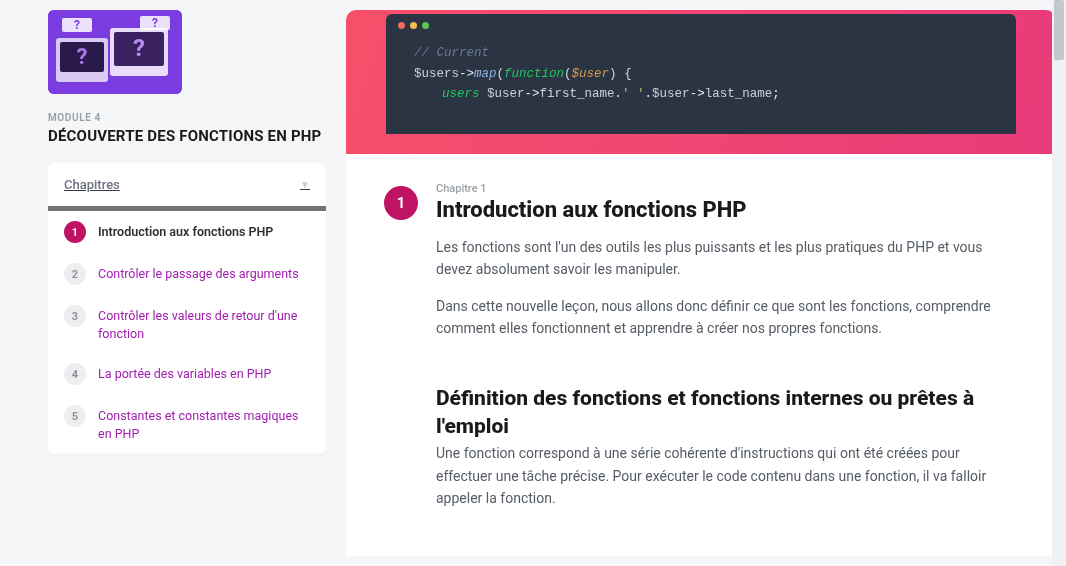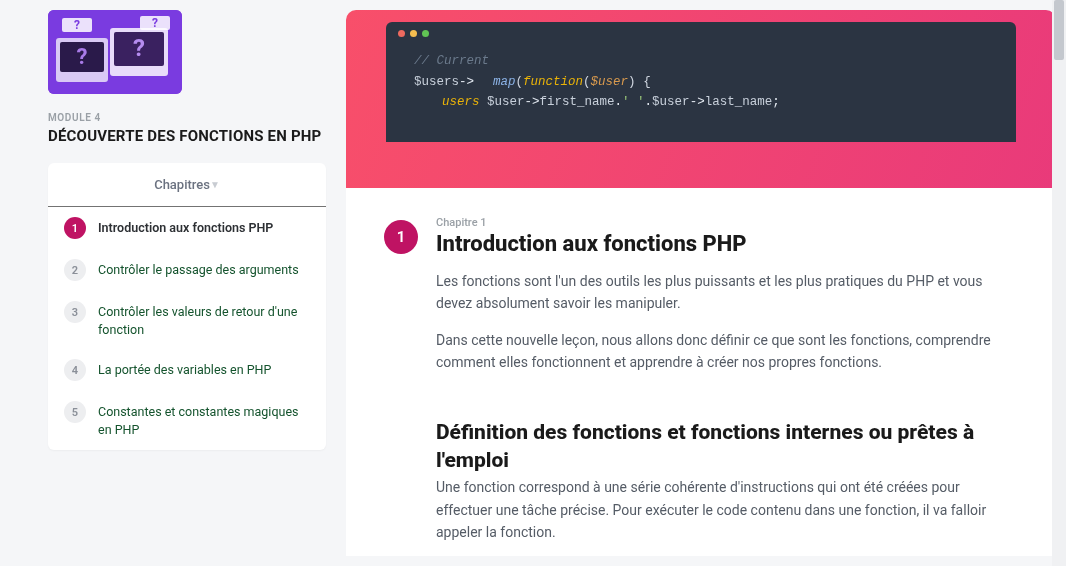--- a/index.html
+++ b/index.html
@@ -48,25 +48,26 @@
     margin-bottom: 18px;
   }
   .chapters-card {
     background: #fff;
     border-radius: 6px;
     box-shadow: 0 1px 2px rgba(0,0,0,0.04);
     overflow: hidden;
   }
   .chapters-header {
     display: flex;
-    justify-content: center;
+    justify-content: space-between;
     align-items: center;
     padding: 14px 16px;
-    border-bottom: 1px solid #737373;
+    border-bottom: 5px solid #737373;
     cursor: pointer;
+    text-decoration: underline;
   }
   .chapters-header-label {
     font-size: 13px;
     color: #6b7280;
     font-weight: 500;
   }
   .chapters-header-icon {
     color: #c8ccd2;
     font-size: 10px;
   }
@@ -89,40 +90,40 @@
     flex-shrink: 0;
     background: #edeef0;
     color: #8a8f98;
   }
   .chapter-item.active .chapter-bullet {
     background: #bf1363;
     color: #fff;
   }
   .chapter-label {
     font-size: 12.5px;
-    color: #14532d;
+    color: #a21caf;
     line-height: 1.45;
     padding-top: 2px;
   }
   .chapter-item.active .chapter-label {
     color: #2d3034;
     font-weight: 600;
   }
   
   .main {
     flex: 1;
     min-width: 0;
     display: flex;
     flex-direction: column;
   }
   .code-banner {
     background: linear-gradient(110deg, #f84f6a 0%, #e93a7a 100%);
     border-radius: 10px 10px 0 0;
-    padding: 12px 40px 20px 40px;
-    height: 178px;
+    padding: 4px 40px 20px 40px;
+    height: 144px;
     position: relative;
     overflow: hidden;
   }
   .code-window {
     background: #2b3442;
     border-radius: 6px 6px 0 0;
     height: 120px;
     padding: 8px 0 0 0;
     font-family: "SFMono-Regular", Consolas, "Liberation Mono", Menlo, monospace;
     font-size: 12.5px;
@@ -137,22 +138,22 @@
   .window-dots span {
     width: 7px; height: 7px; border-radius: 50%;
   }
   .dot-r { background: #ee6a5f; }
   .dot-y { background: #f5bd4f; }
   .dot-g { background: #61c454; }
   .code-body { padding: 8px 0 0 28px; color: #cdd6e2; }
   .c-comment { color: #6b7a8c; font-style: italic; }
   .c-var { color: #c8d0db; margin-top: 9px; }
   .c-op { color: #e4eaf2; }
-  .c-kw { color: #eab308; font-style: italic; }
-  .c-fn { color: #8db4e8; font-style: italic; margin-left: 19px; }
+  .c-kw { color: #22c55e; font-style: italic; }
+  .c-fn { color: #8db4e8; font-style: italic; }
   .c-param { color: #d99a4e; font-style: italic; }
   .c-brace { color: #d0d6e0; }
   .c-str { color: #97c378; }
   .c-ind { padding-left: 28px; display: inline-block; }
   
   .article {
     background: #fff;
     flex: 1;
     padding: 28px 48px 0 38px;
     overflow: hidden;

